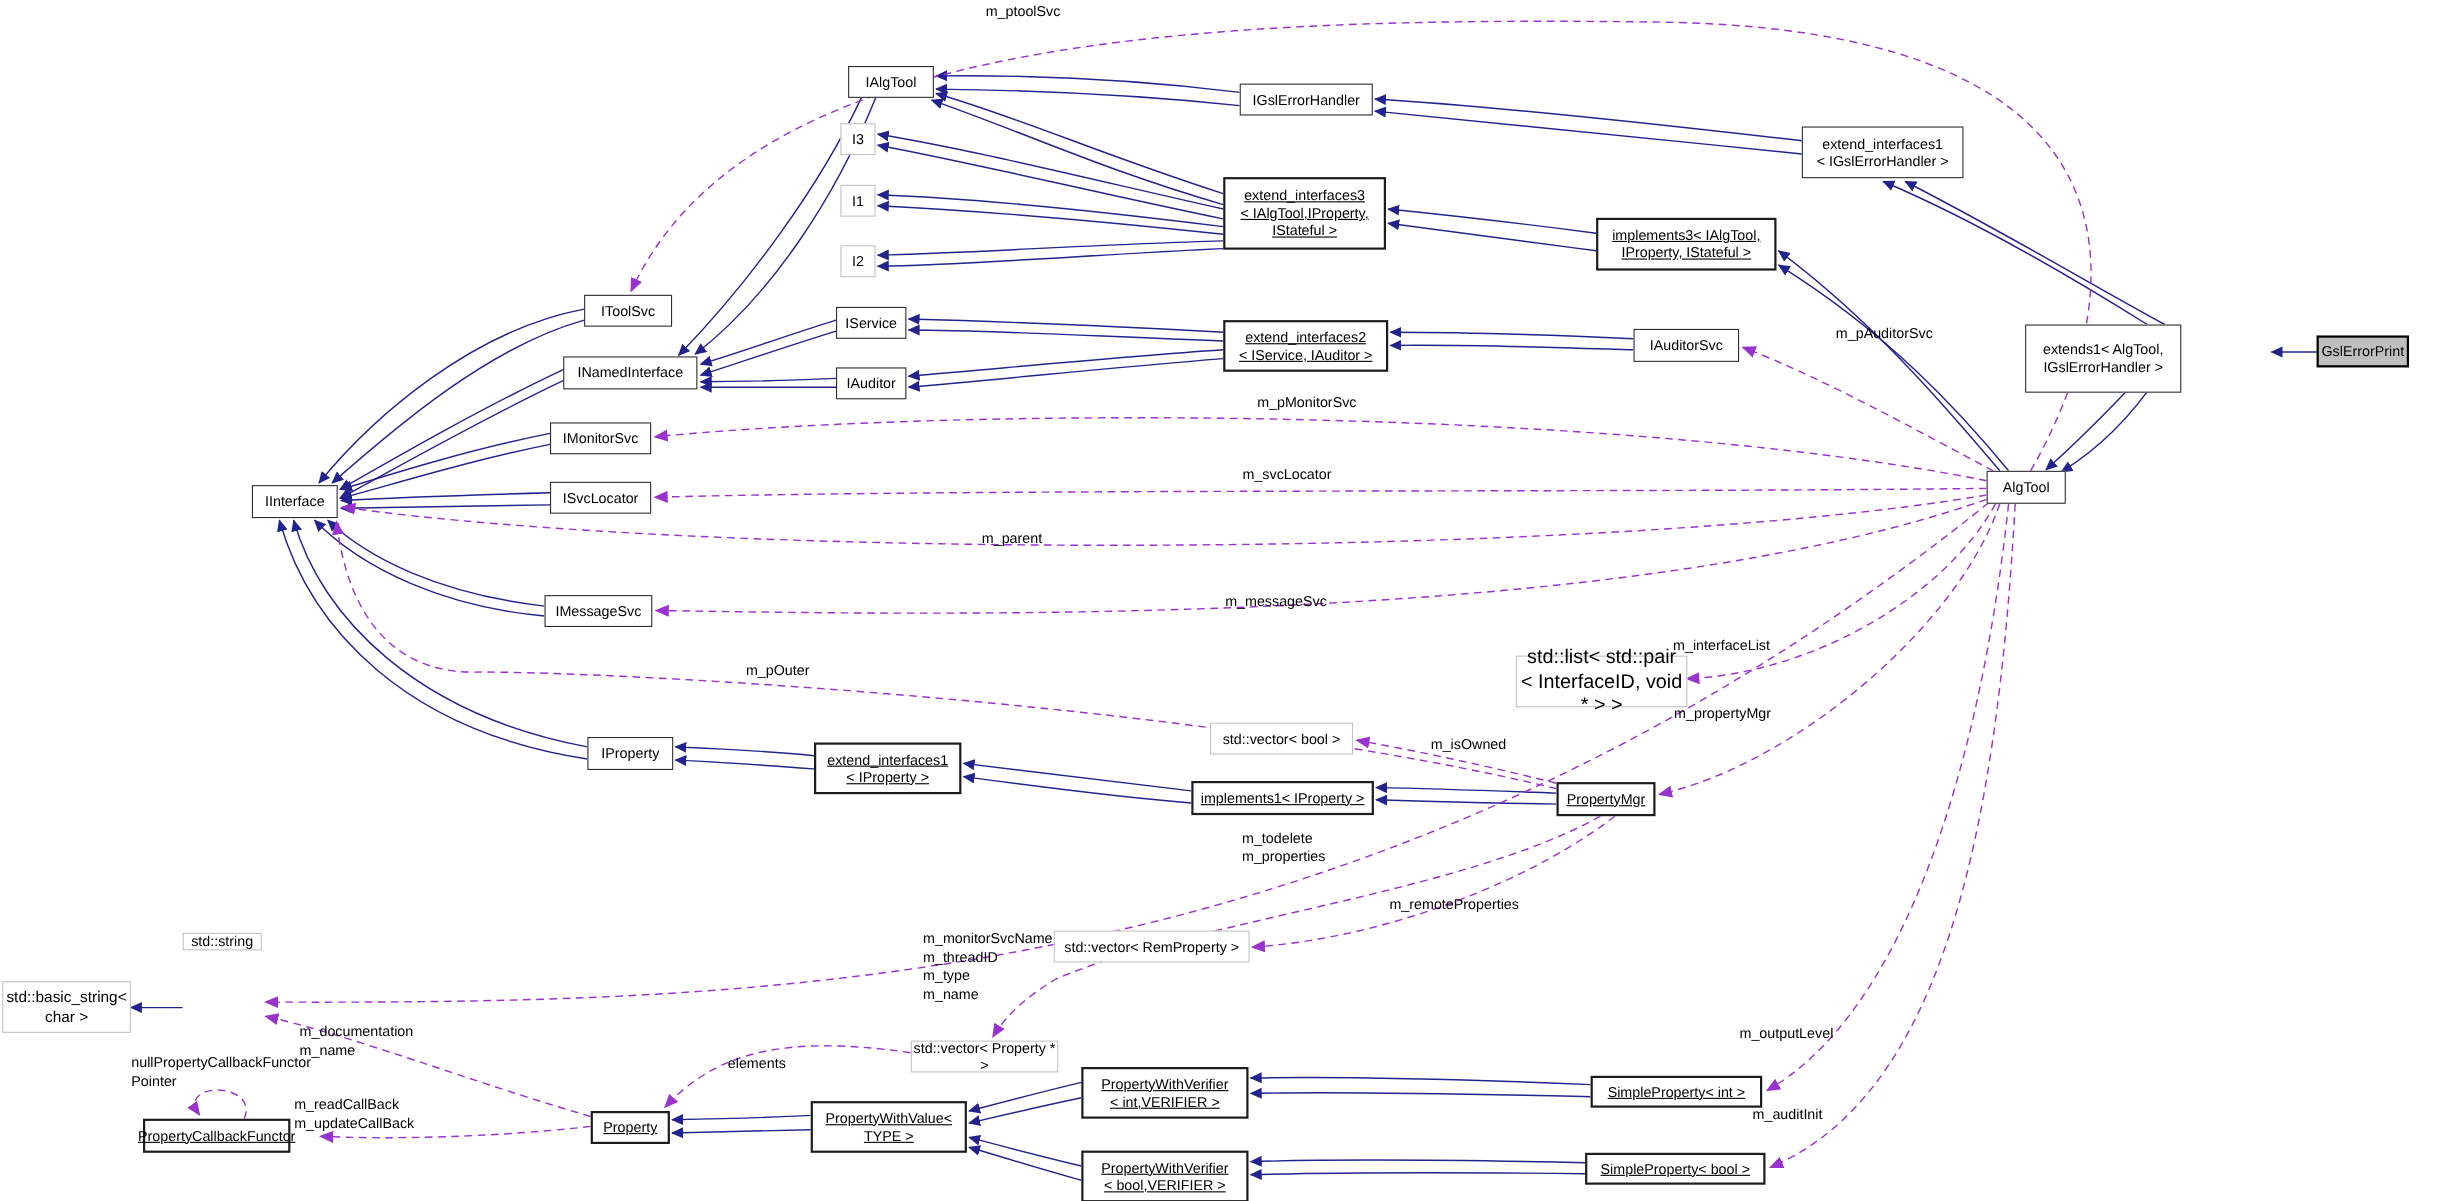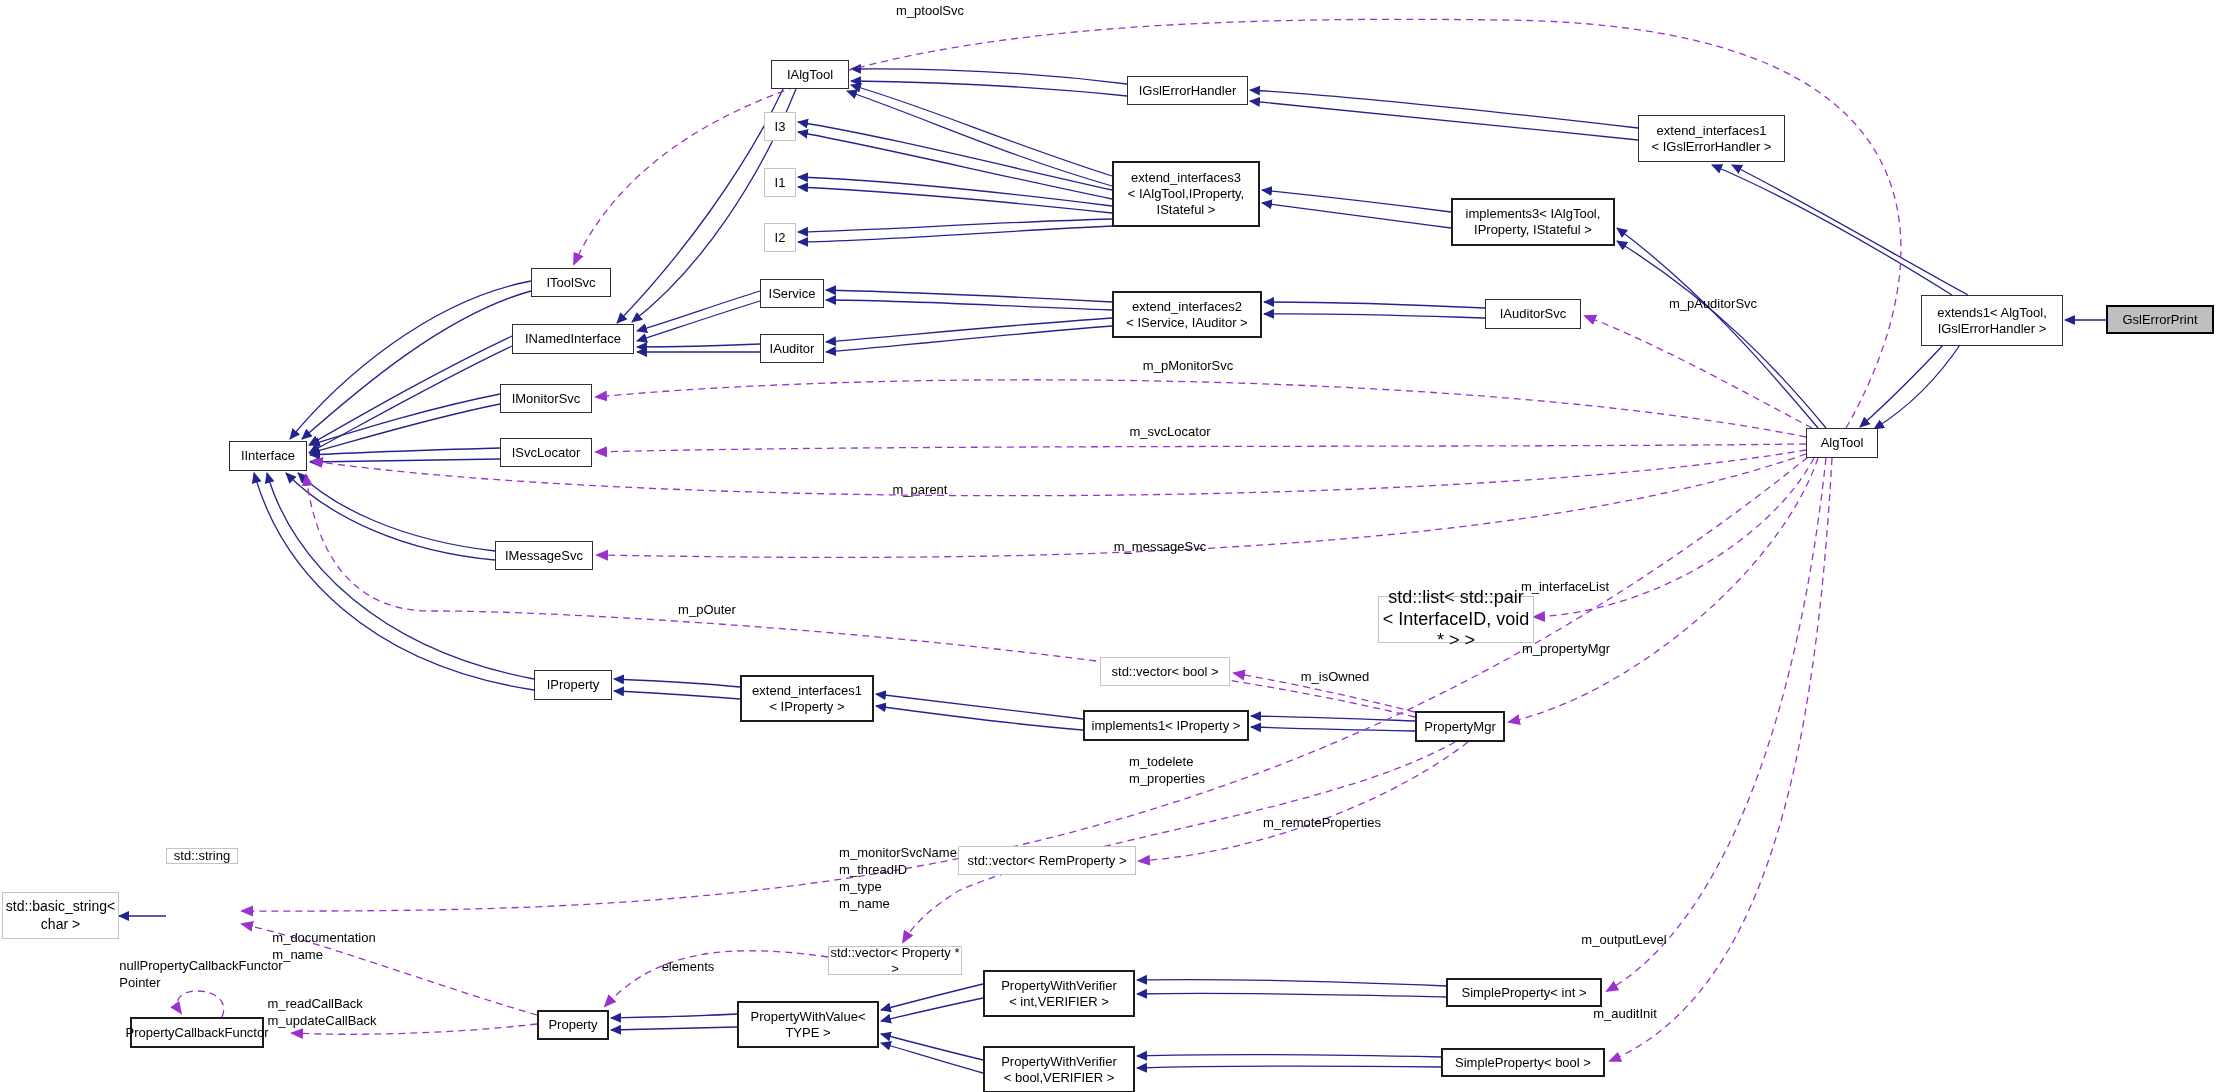--- a/index.html
+++ b/index.html
@@ -2,21 +2,21 @@
 <html><head>
 <meta charset="utf-8">
 <style>
   html,body{margin:0;padding:0;background:#ffffff;}
   #canvas{position:relative;width:2216px;height:1092px;background:#ffffff;
           font-family:"Liberation Sans", sans-serif;overflow:hidden;}
   #edges{position:absolute;left:0;top:0;}
   .node{position:absolute;box-sizing:border-box;display:flex;align-items:center;justify-content:center;
         text-align:center;background:#ffffff;border:1px solid #2e2e2e;color:#000;
         font-size:13px;line-height:1.22;white-space:pre-line;z-index:2;}
-  .node.bold{border-width:2px;border-color:#1c1c1c;}
+  .node.bold{border-width:2px;border-color:#1c1c1c;text-decoration:underline;}
   .node.ext{border-color:#c3c3c3;}
   .node.target{background:#bfbfbf;border:2px solid #000;}
   .elabel{position:absolute;transform:translate(-50%,-50%);color:#000;font-size:13px;line-height:1.3;
           text-align:left;white-space:pre-line;z-index:3;}
 </style>
 </head>
 <body>
 
 <div id="canvas">
 
@@ -135,23 +135,23 @@
 <div class="node bold" style="left:1112px;top:161px;width:148px;height:66px">extend_interfaces3
 &lt; IAlgTool,IProperty,
 IStateful &gt;</div>
 <div class="node bold" style="left:1112px;top:291px;width:150px;height:47px">extend_interfaces2
 &lt; IService, IAuditor &gt;</div>
 <div class="node bold" style="left:1451px;top:198px;width:164px;height:48px">implements3&lt; IAlgTool,
 IProperty, IStateful &gt;</div>
 <div class="node" style="left:1485px;top:299px;width:96px;height:30px">IAuditorSvc</div>
 <div class="node" style="left:1638px;top:115px;width:147px;height:47px">extend_interfaces1
 &lt; IGslErrorHandler &gt;</div>
-<div class="node" style="left:1921px;top:295px;width:142px;height:51px">extends1&lt; AlgTool,
+<div class="node" style="left:1841px;top:295px;width:142px;height:62px">extends1&lt; AlgTool,
 IGslErrorHandler &gt;</div>
-<div class="node target" style="left:2106px;top:305px;width:108px;height:29px">GslErrorPrint</div>
+<div class="node target" style="left:2106px;top:305px;width:84px;height:29px">GslErrorPrint</div>
 <div class="node" style="left:1806px;top:428px;width:72px;height:30px">AlgTool</div>
 <div class="node bold" style="left:740px;top:675px;width:134px;height:47px">extend_interfaces1
 &lt; IProperty &gt;</div>
 <div class="node ext" style="left:1100px;top:657px;width:130px;height:29px">std::vector&lt; bool &gt;</div>
 <div class="node bold" style="left:1083px;top:710px;width:166px;height:31px">implements1&lt; IProperty &gt;</div>
 <div class="node bold" style="left:1415px;top:711px;width:90px;height:31px">PropertyMgr</div>
 <div class="node ext" style="left:1378px;top:596px;width:156px;height:47px;font-size:18px">std::list&lt; std::pair
 &lt; InterfaceID, void * &gt; &gt;</div>
 <div class="node ext" style="left:958px;top:846px;width:178px;height:29px">std::vector&lt; RemProperty &gt;</div>
 <div class="node ext" style="left:828px;top:946px;width:134px;height:29px">std::vector&lt; Property * &gt;</div>

